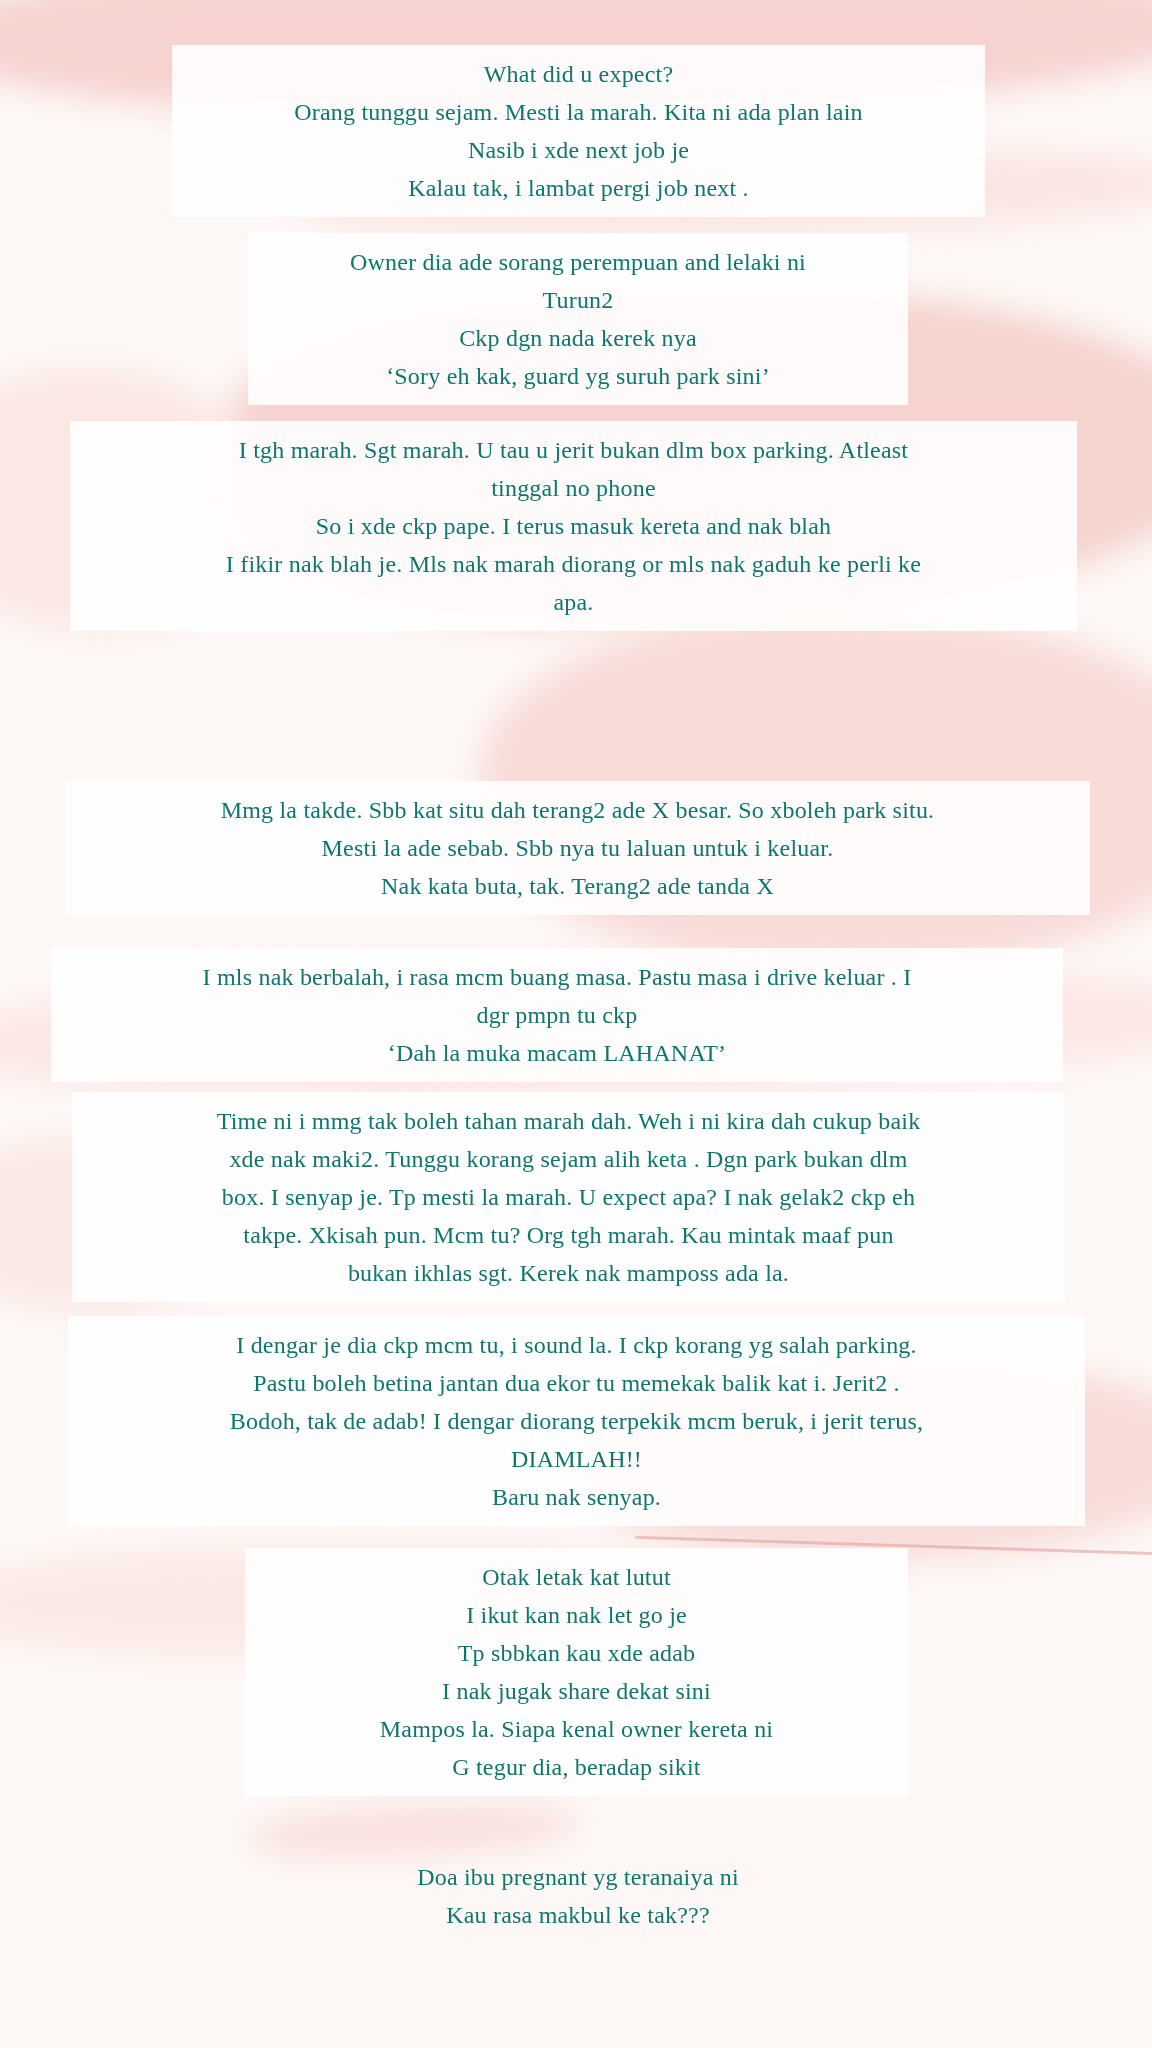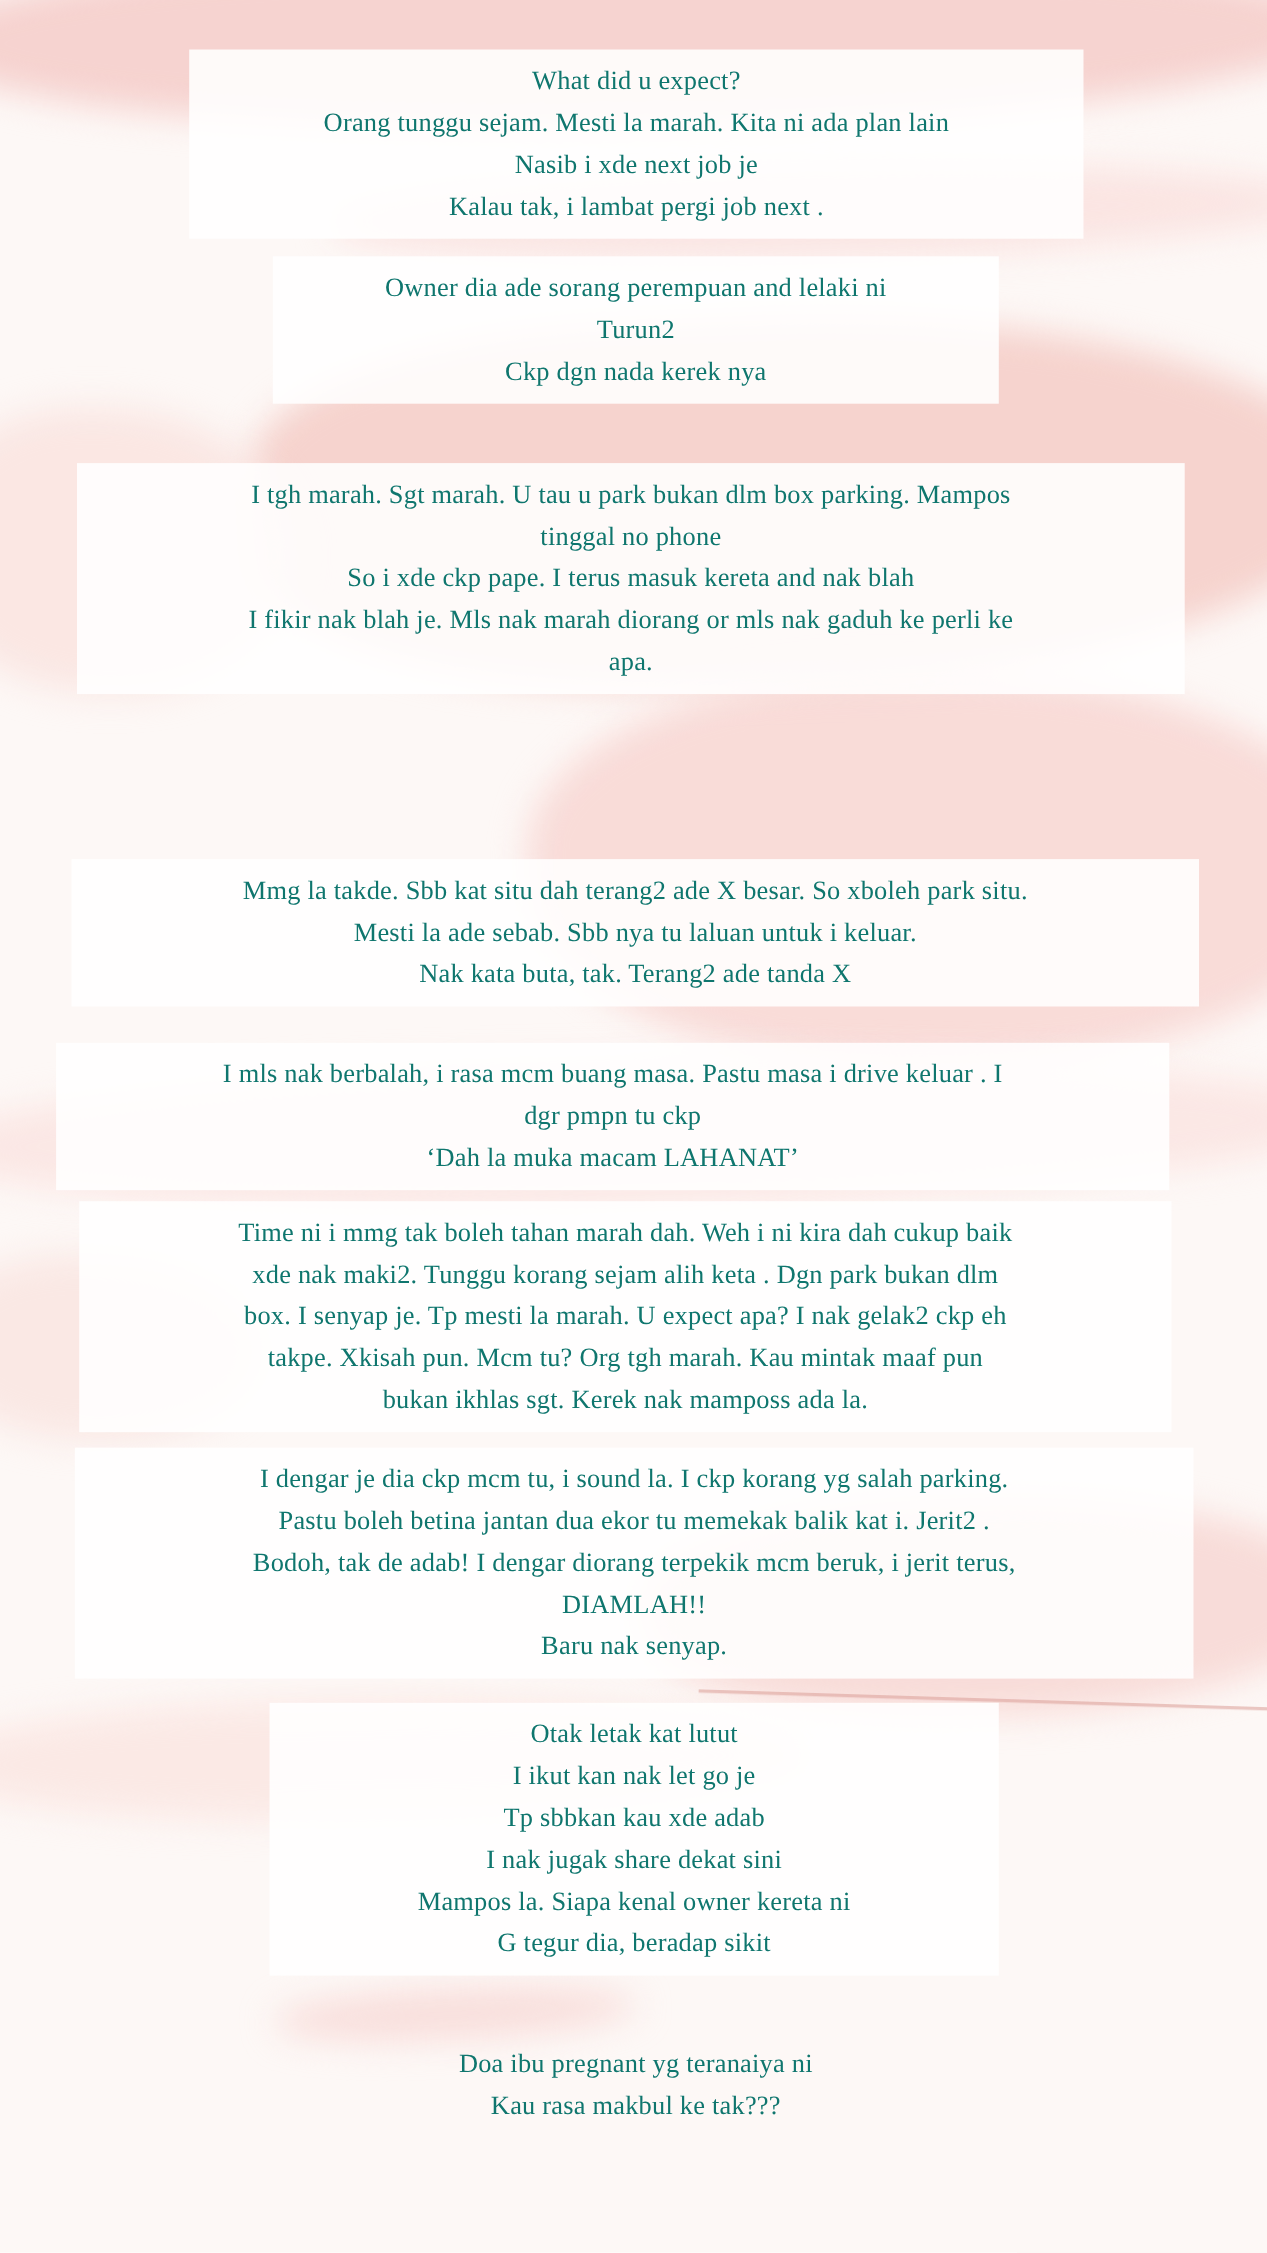--- a/index.html
+++ b/index.html
@@ -71,24 +71,25 @@
     <div class="line">What did u expect?</div>
     <div class="line">Orang tunggu sejam. Mesti la marah. Kita ni ada plan lain</div>
     <div class="line">Nasib i xde next job je</div>
     <div class="line">Kalau tak, i lambat pergi job next .</div>
   </section>
 
   <section class="block b2">
     <div class="line">Owner dia ade sorang perempuan and lelaki ni</div>
     <div class="line">Turun2</div>
     <div class="line">Ckp dgn nada kerek nya</div>
+    <div class="line">‘Sory eh kak, guard yg suruh park sini’</div>
   </section>
 
   <section class="block b3">
-    <div class="line">I tgh marah. Sgt marah. U tau u park bukan dlm box parking. Mampos</div>
+    <div class="line">I tgh marah. Sgt marah. U tau u jerit bukan dlm box parking. Atleast</div>
     <div class="line">tinggal no phone</div>
     <div class="line">So i xde ckp pape. I terus masuk kereta and nak blah</div>
     <div class="line">I fikir nak blah je. Mls nak marah diorang or mls nak gaduh ke perli ke</div>
     <div class="line">apa.</div>
   </section>
 
 
   <section class="block b5">
     <div class="line">Mmg la takde. Sbb kat situ dah terang2 ade X besar. So xboleh park situ.</div>
     <div class="line">Mesti la ade sebab. Sbb nya tu laluan untuk i keluar.</div>

